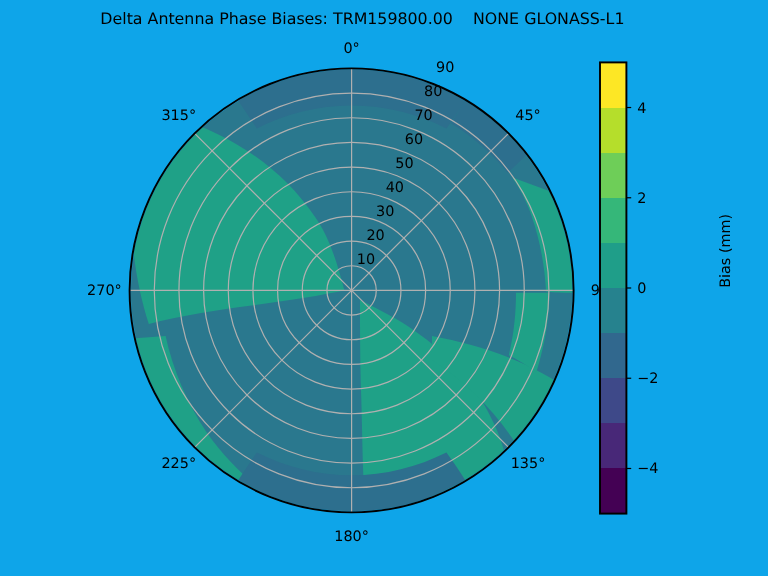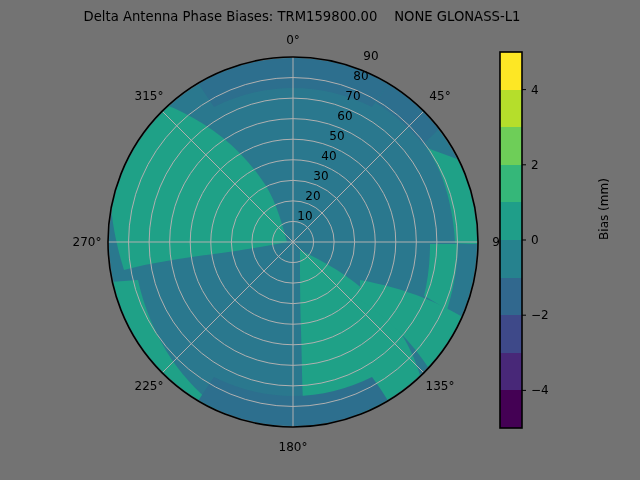--- a/index.html
+++ b/index.html
@@ -13,21 +13,21 @@
     position: relative;
     overflow: hidden;
     font-family: "DejaVu Sans", "Liberation Sans", sans-serif;
     color: #000000;
   }
   #figure {
     position: absolute;
     left: 0; top: 0;
     width: 640px;
     height: 480px;
-    background: #737373;
+    background: #0ea5e9;
   }
   #chart-title {
     position: absolute;
     left: 0;
     top: 8px;
     width: 604px;
     text-align: center;
     font-size: 13.2px;
     line-height: 17px;
     color: #000000;

